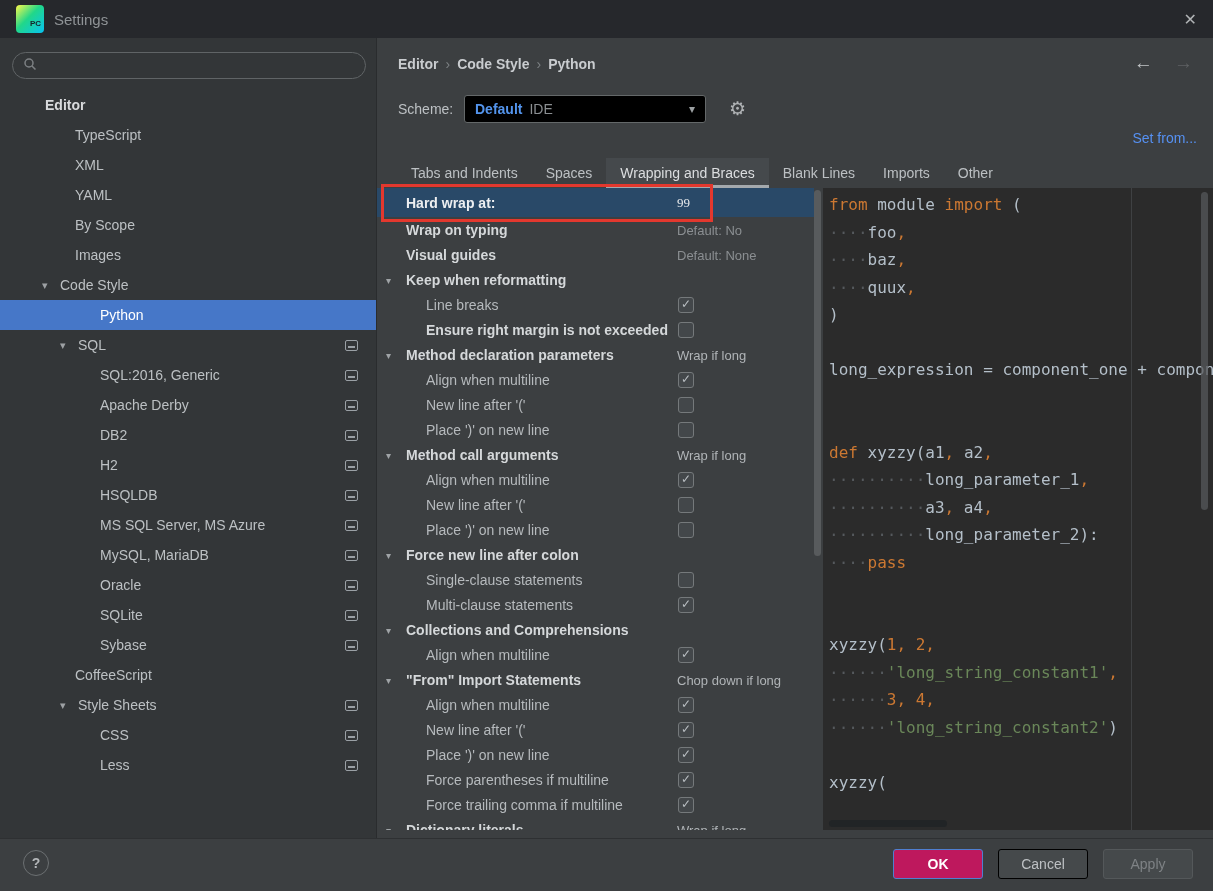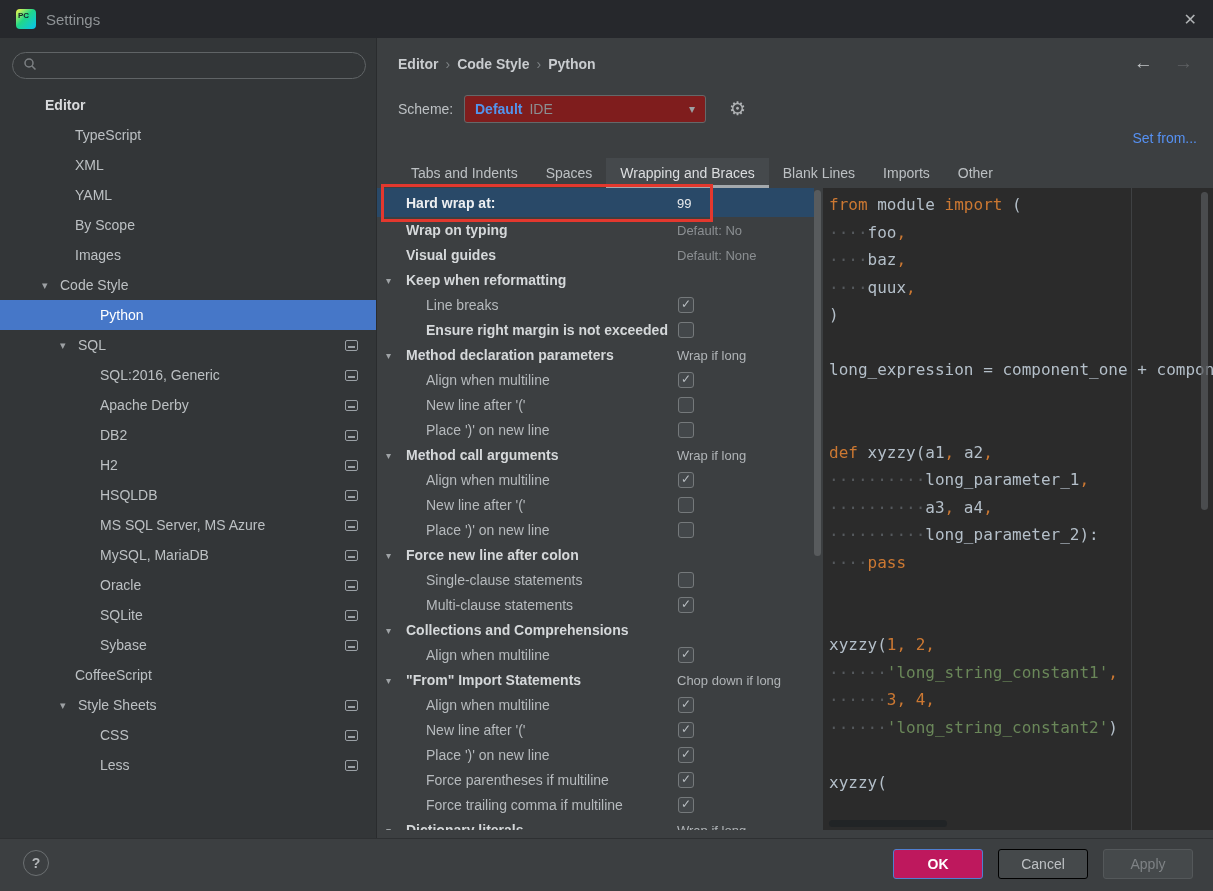--- a/index.html
+++ b/index.html
@@ -9,21 +9,21 @@
     background:#3c3f41;
     font-family:"Liberation Sans", sans-serif;
     -webkit-font-smoothing:antialiased;
   }
   
   .titlebar { position:absolute; left:0; top:0; width:1213px; height:38px;
     background:#26282c; display:flex; align-items:center; padding:0 16px; }
   .app-logo { width:20px; height:20px; border-radius:4px;
     background:linear-gradient(135deg,#fcf84a 0%,#21d789 45%,#07c3f2 100%);
     color:#15222b; font-size:8px; font-weight:bold;
-    display:flex; align-items:flex-start; justify-content:flex-start; padding:2px; }
+    display:flex; align-items:flex-start; justify-content:flex-start; padding:14px; }
   .win-title { color:#8f9396; font-size:15px; margin-left:10px; }
   .win-close { margin-left:auto; color:#b0b3b5; font-size:16px; cursor:default; }
 
   
   .sidebar { position:absolute; left:0; top:38px; width:377px; bottom:53px;
     background:#333638; border-right:1px solid #2a2c2e; overflow:hidden; }
   .searchbox { position:absolute; top:14px; left:12px; width:354px; height:27px;
     border:1px solid #606466; border-radius:14px; display:flex; align-items:center;
     padding:0 10px; }
   .searchbox svg { opacity:.85; }
@@ -45,21 +45,21 @@
     color:#c9cccf; }
   .crumb { color:#c9cccf; }
   .crumb-sep { color:#7c8083; margin:0 7px; font-weight:normal; }
   .nav-arrows { position:absolute; top:14px; right:20px; font-size:19px; }
   .arr-back { color:#c3c6c8; margin-right:16px; }
   .arr-fwd { color:#5e6163; }
 
   .scheme-row { position:absolute; top:57px; left:21px; height:28px; width:740px; }
   .scheme-label { position:absolute; left:0; top:6px; font-size:14px; color:#bdc1c4; }
   .dropdown { position:absolute; left:66px; top:0; width:242px; height:28px;
-    background:#7f1d1d; border:1px solid #646869; border-radius:3px;
+    background:#000000; border:1px solid #646869; border-radius:3px;
     display:flex; align-items:center; padding:0 10px; }
   .dd-val { color:#5394ec; font-weight:bold; font-size:14px; }
   .dd-suffix { color:#8b8f92; font-size:14px; margin-left:7px; }
   .dd-chev { margin-left:auto; color:#9ca0a3; font-size:12px; }
   .gear { position:absolute; left:331px; top:2px; font-size:19px; color:#b0b3b5; }
   .set-from { position:absolute; top:92px; right:16px; color:#5691f3; font-size:14px; }
 
   .tabs { position:absolute; top:120px; left:0; right:0; height:30px;
     display:flex; padding-left:20px; }
   .tab { position:relative; padding:0 14px; line-height:30px; font-size:14px;
@@ -75,21 +75,21 @@
   .schev { position:absolute; left:9px; top:50%; transform:translateY(-50%);
     color:#9fa3a6; font-size:10px; }
   .slabel { position:absolute; left:29px; top:50%; transform:translateY(-50%);
     font-size:14px; color:#b6babd; white-space:nowrap; }
   .slabel.child { left:49px; }
   .slabel.b { font-weight:bold; color:#d5d8da; }
   .srow.sel .slabel { color:#edeff1; }
   .sval { position:absolute; left:300px; top:50%; transform:translateY(-50%);
     font-size:13px; color:#b0b4b7; white-space:nowrap; }
   .sval.muted { color:#8b8f92; }
-  .srow.sel .sval { color:#e8eaec; }
+  .srow.sel .sval { color:#e8eaec;font-family:Liberation Serif, serif; }
   .cb { position:absolute; left:301px; top:50%; transform:translateY(-50%);
     width:16px; height:16px; border:1.5px solid #75797b; border-radius:3px;
     background:#43474a; color:#b7bcc0; font-size:12px; line-height:13px; text-align:center; }
   #mid-scroll { position:absolute; left:437px; top:152px; width:7px; height:366px;
     background:#5b5e61; border-radius:4px; opacity:.9; }
 
   
   .editor { position:absolute; left:446px; top:150px; right:0; bottom:8px;
     background:#2b2b2b; overflow:hidden; }
   .guide { position:absolute; left:308px; top:0; bottom:0; width:1px; background:#3f4143; }

